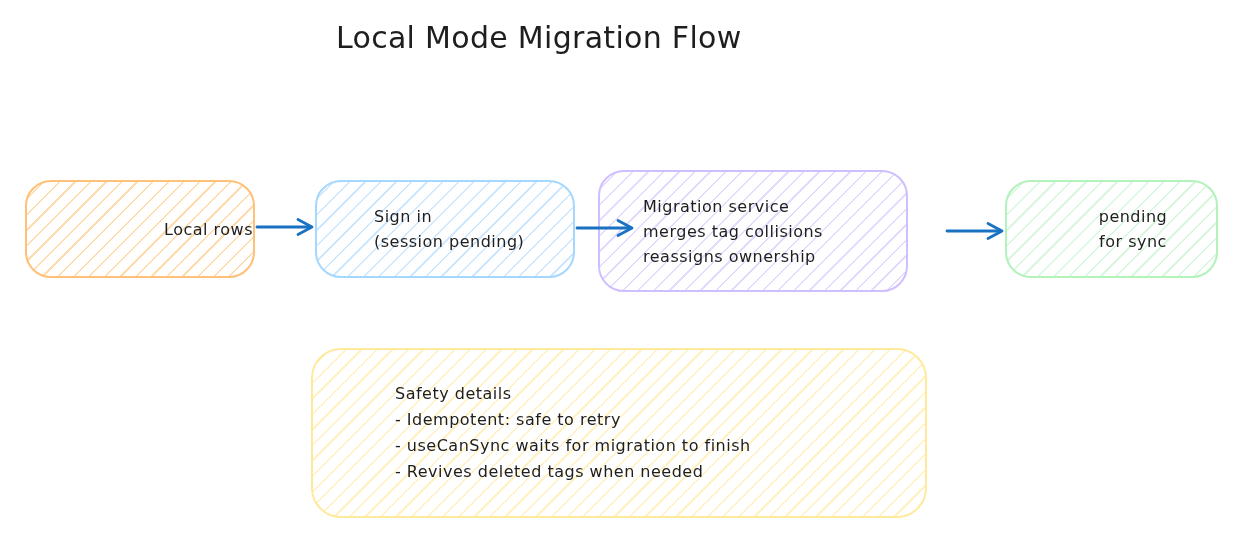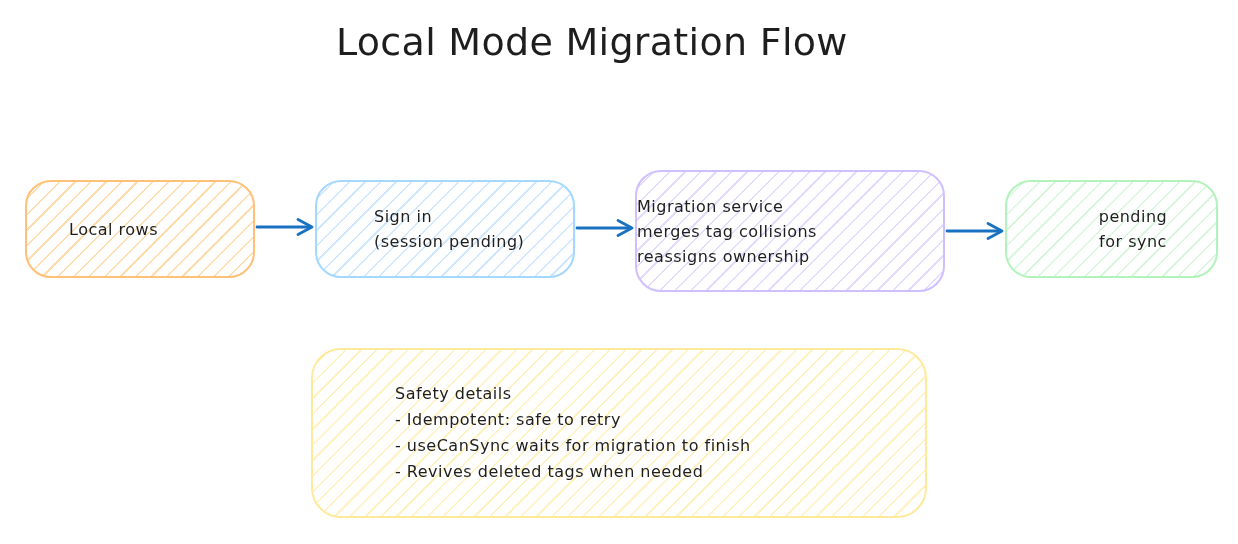--- a/index.html
+++ b/index.html
@@ -4,36 +4,36 @@
 <style>
   html,body { margin:0; padding:0; background:#ffffff; }
   #canvas {
     position:relative; width:1238px; height:544px; overflow:hidden;
     background:#ffffff;
     font-family:"DejaVu Sans","Liberation Sans",sans-serif;
     color:var(--text,#1e1e1e);
   }
   .title {
     position:absolute; left:336px; top:20px;
-    font-size:38px; letter-spacing:0.3px; white-space:nowrap;
+    font-size:30px; letter-spacing:0.3px; white-space:nowrap;
   }
   .node {
     position:absolute; box-sizing:border-box;
     display:flex; flex-direction:column; justify-content:center;
     border:2px solid var(--stroke,#ccc);
     border-radius:26px;
     background:repeating-linear-gradient(135deg,
       var(--hatch,#eee) 0px, var(--hatch,#eee) 1.7px,
       transparent 1.7px, transparent 11px);
     font-size:16px; line-height:25px; letter-spacing:0.5px;
   }
   .node span { white-space:nowrap; }
-  #node-local-rows     { left:25px;   top:180px; width:230px; height:98px;  padding-left:42px; }
+  #node-local-rows     { left:25px;   top:180px; width:230px; height:98px;  padding-left:42px;text-align:right; }
   #node-sign-in        { left:315px;  top:180px; width:260px; height:98px;  padding-left:57px; }
-  #node-migration      { left:635px;  top:170px; width:310px; height:122px; }
+  #node-migration      { left:598px;  top:170px; width:310px; height:122px; padding-left:43px; }
   #node-pending        { left:1005px; top:180px; width:213px; height:98px;  padding-left:43px;align-items:center; }
   #note-safety {
     left:311px; top:348px; width:616px; height:170px;
     padding-left:82px; border-radius:30px; line-height:26px;
   }
   #arrow-layer { position:absolute; left:0; top:0; pointer-events:none; }
   #arrow-layer line, #arrow-layer polyline {
     stroke:var(--arrow,#1971c2); stroke-width:2.8;
     stroke-linecap:round; stroke-linejoin:round; fill:none;
   }

